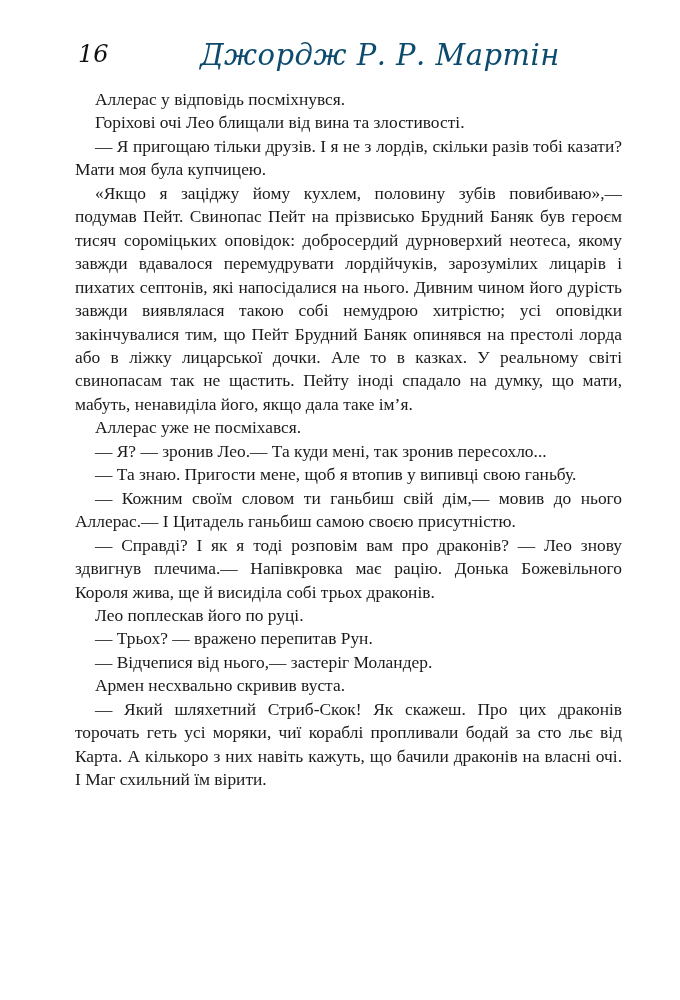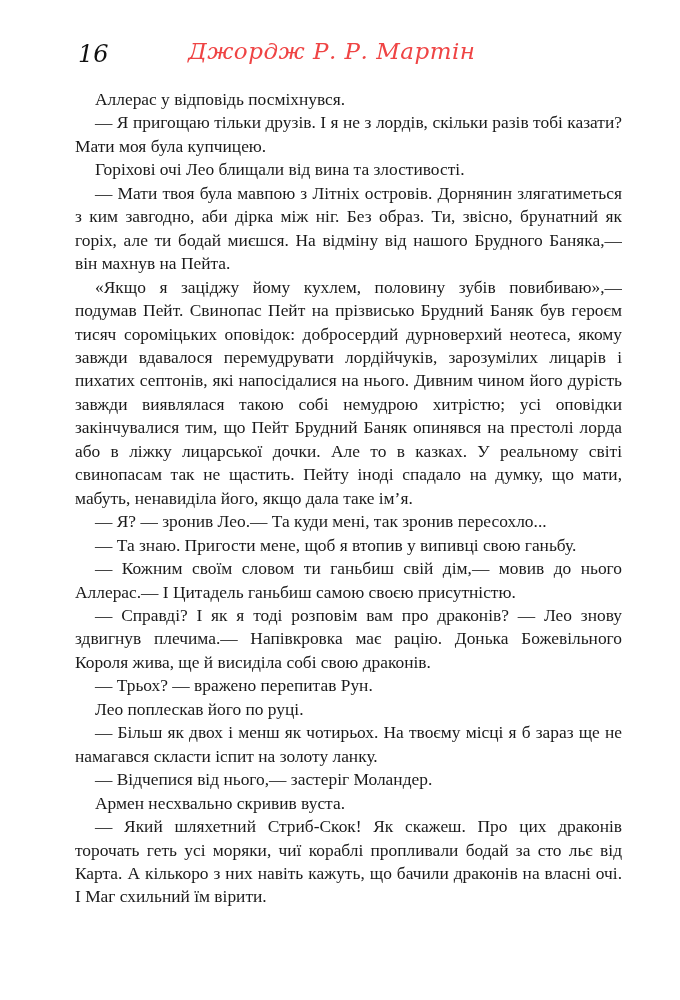--- a/index.html
+++ b/index.html
@@ -1,41 +1,40 @@
 <!DOCTYPE html>
 <html><head>
 <meta charset="utf-8">
 <style>
   html, body { margin: 0; padding: 0; background: #ffffff; }
   body { width: 680px; height: 1000px; overflow: hidden; position: relative; }
   .page { position: absolute; left: 0; top: 0; width: 623px; height: 1000px; background: #fff; }
   .header { position: absolute; top: 40px; left: 0; width: 680px; height: 40px; }
   .page-num { position: absolute; left: 78px; top: 0; font-family: "DejaVu Serif", serif; font-style: italic; font-size: 24px; color: #111; }
-  .running-head { position: absolute; left: 188px; top: -2px; font-family: "DejaVu Serif", serif; font-style: italic; font-size: 23px; color: #ef4444; letter-spacing: 0.5px; }
+  .running-head { position: absolute; left: 200px; top: -2px; font-family: "DejaVu Serif", serif; font-style: italic; font-size: 29px; color: #0c4a6e; letter-spacing: 0.5px; }
   .text { position: absolute; left: 75px; top: 88px; width: 547px; font-family: "Liberation Serif", serif; font-size: 17.4px; line-height: 23.45px; color: #1a1a1a; }
   .text p { margin: 0; text-indent: 20px; text-align: justify; hyphens: manual; }
 </style>
 </head>
 <body>
 
 <div class="page">
   <div class="header">
     <span class="page-num">16</span>
     <span class="running-head">Джордж Р. Р. Мартін</span>
   </div>
   <div class="text">
     <p>Аллерас у відповідь посміхнувся.</p>
+    <p>Горіхові очі Лео блищали від вина та злостивості.</p>
     <p>— Я пригощаю тільки друзів. І я не з лордів, скільки разів тобі казати? Мати моя була купчицею.</p>
-    <p>Горіхові очі Лео блищали від вина та злостивості.</p>
-    <p>— Мати твоя була мавпою з Літніх островів. Дорнянин злягатиметься з ким завгодно, аби дірка між ніг. Без образ. Ти, звісно, брунатний як горіх, але ти бодай миєшся. На відміну від нашого Брудного Баняка,— він махнув на Пейта.</p>
     <p>«Якщо я заціджу йому кухлем, половину зубів повибиваю»,— подумав Пейт. Свинопас Пейт на прізвисько Брудний Баняк був героєм тисяч сороміцьких оповідок: добросердий дурноверхий неотеса, якому завжди вдавалося перемудрувати лордійчуків, зарозумілих лицарів і пихатих септонів, які напосідалися на нього. Дивним чином його дурість завжди виявлялася такою собі немудрою хитрістю; усі оповідки закінчувалися тим, що Пейт Брудний Баняк опинявся на престолі лорда або в ліжку лицарської дочки. Але то в казках. У реальному світі свинопасам так не щастить. Пейту іноді спадало на думку, що мати, мабуть, ненавиділа його, якщо дала таке ім’я.</p>
+    <p>Аллерас уже не посміхався.</p>
     <p>— Я? — зронив Лео.— Та куди мені, так зронив пересохло...</p>
     <p>— Та знаю. Пригости мене, щоб я втопив у випивці свою ганьбу.</p>
     <p>— Кожним своїм словом ти ганьбиш свій дім,— мовив до нього Аллерас.— І Цитадель ганьбиш самою своєю присутністю.</p>
-    <p>— Справді? І як я тоді розповім вам про драконів? — Лео знову здвигнув плечима.— Напівкровка має рацію. Донька Божевільного Короля жива, ще й висиділа собі свою драконів.</p>
+    <p>— Справді? І як я тоді розповім вам про драконів? — Лео знову здвигнув плечима.— Напівкровка має рацію. Донька Божевільного Короля жива, ще й висиділа собі трьох драконів.</p>
+    <p>Лео поплескав його по руці.</p>
     <p>— Трьох? — вражено перепитав Рун.</p>
-    <p>Лео поплескав його по руці.</p>
-    <p>— Більш як двох і менш як чотирьох. На твоєму місці я б зараз ще не намагався скласти іспит на золоту ланку.</p>
     <p>— Відчепися від нього,— застеріг Моландер.</p>
     <p>Армен несхвально скривив вуста.</p>
     <p>— Який шляхетний Стриб-Скок! Як скажеш. Про цих драконів торочать геть усі моряки, чиї кораблі пропливали бодай за сто льє від Карта. А кількоро з них навіть кажуть, що бачили драконів на власні очі. І Маг схильний їм вірити.</p>
   </div>
 </div>
 
 </body></html>

